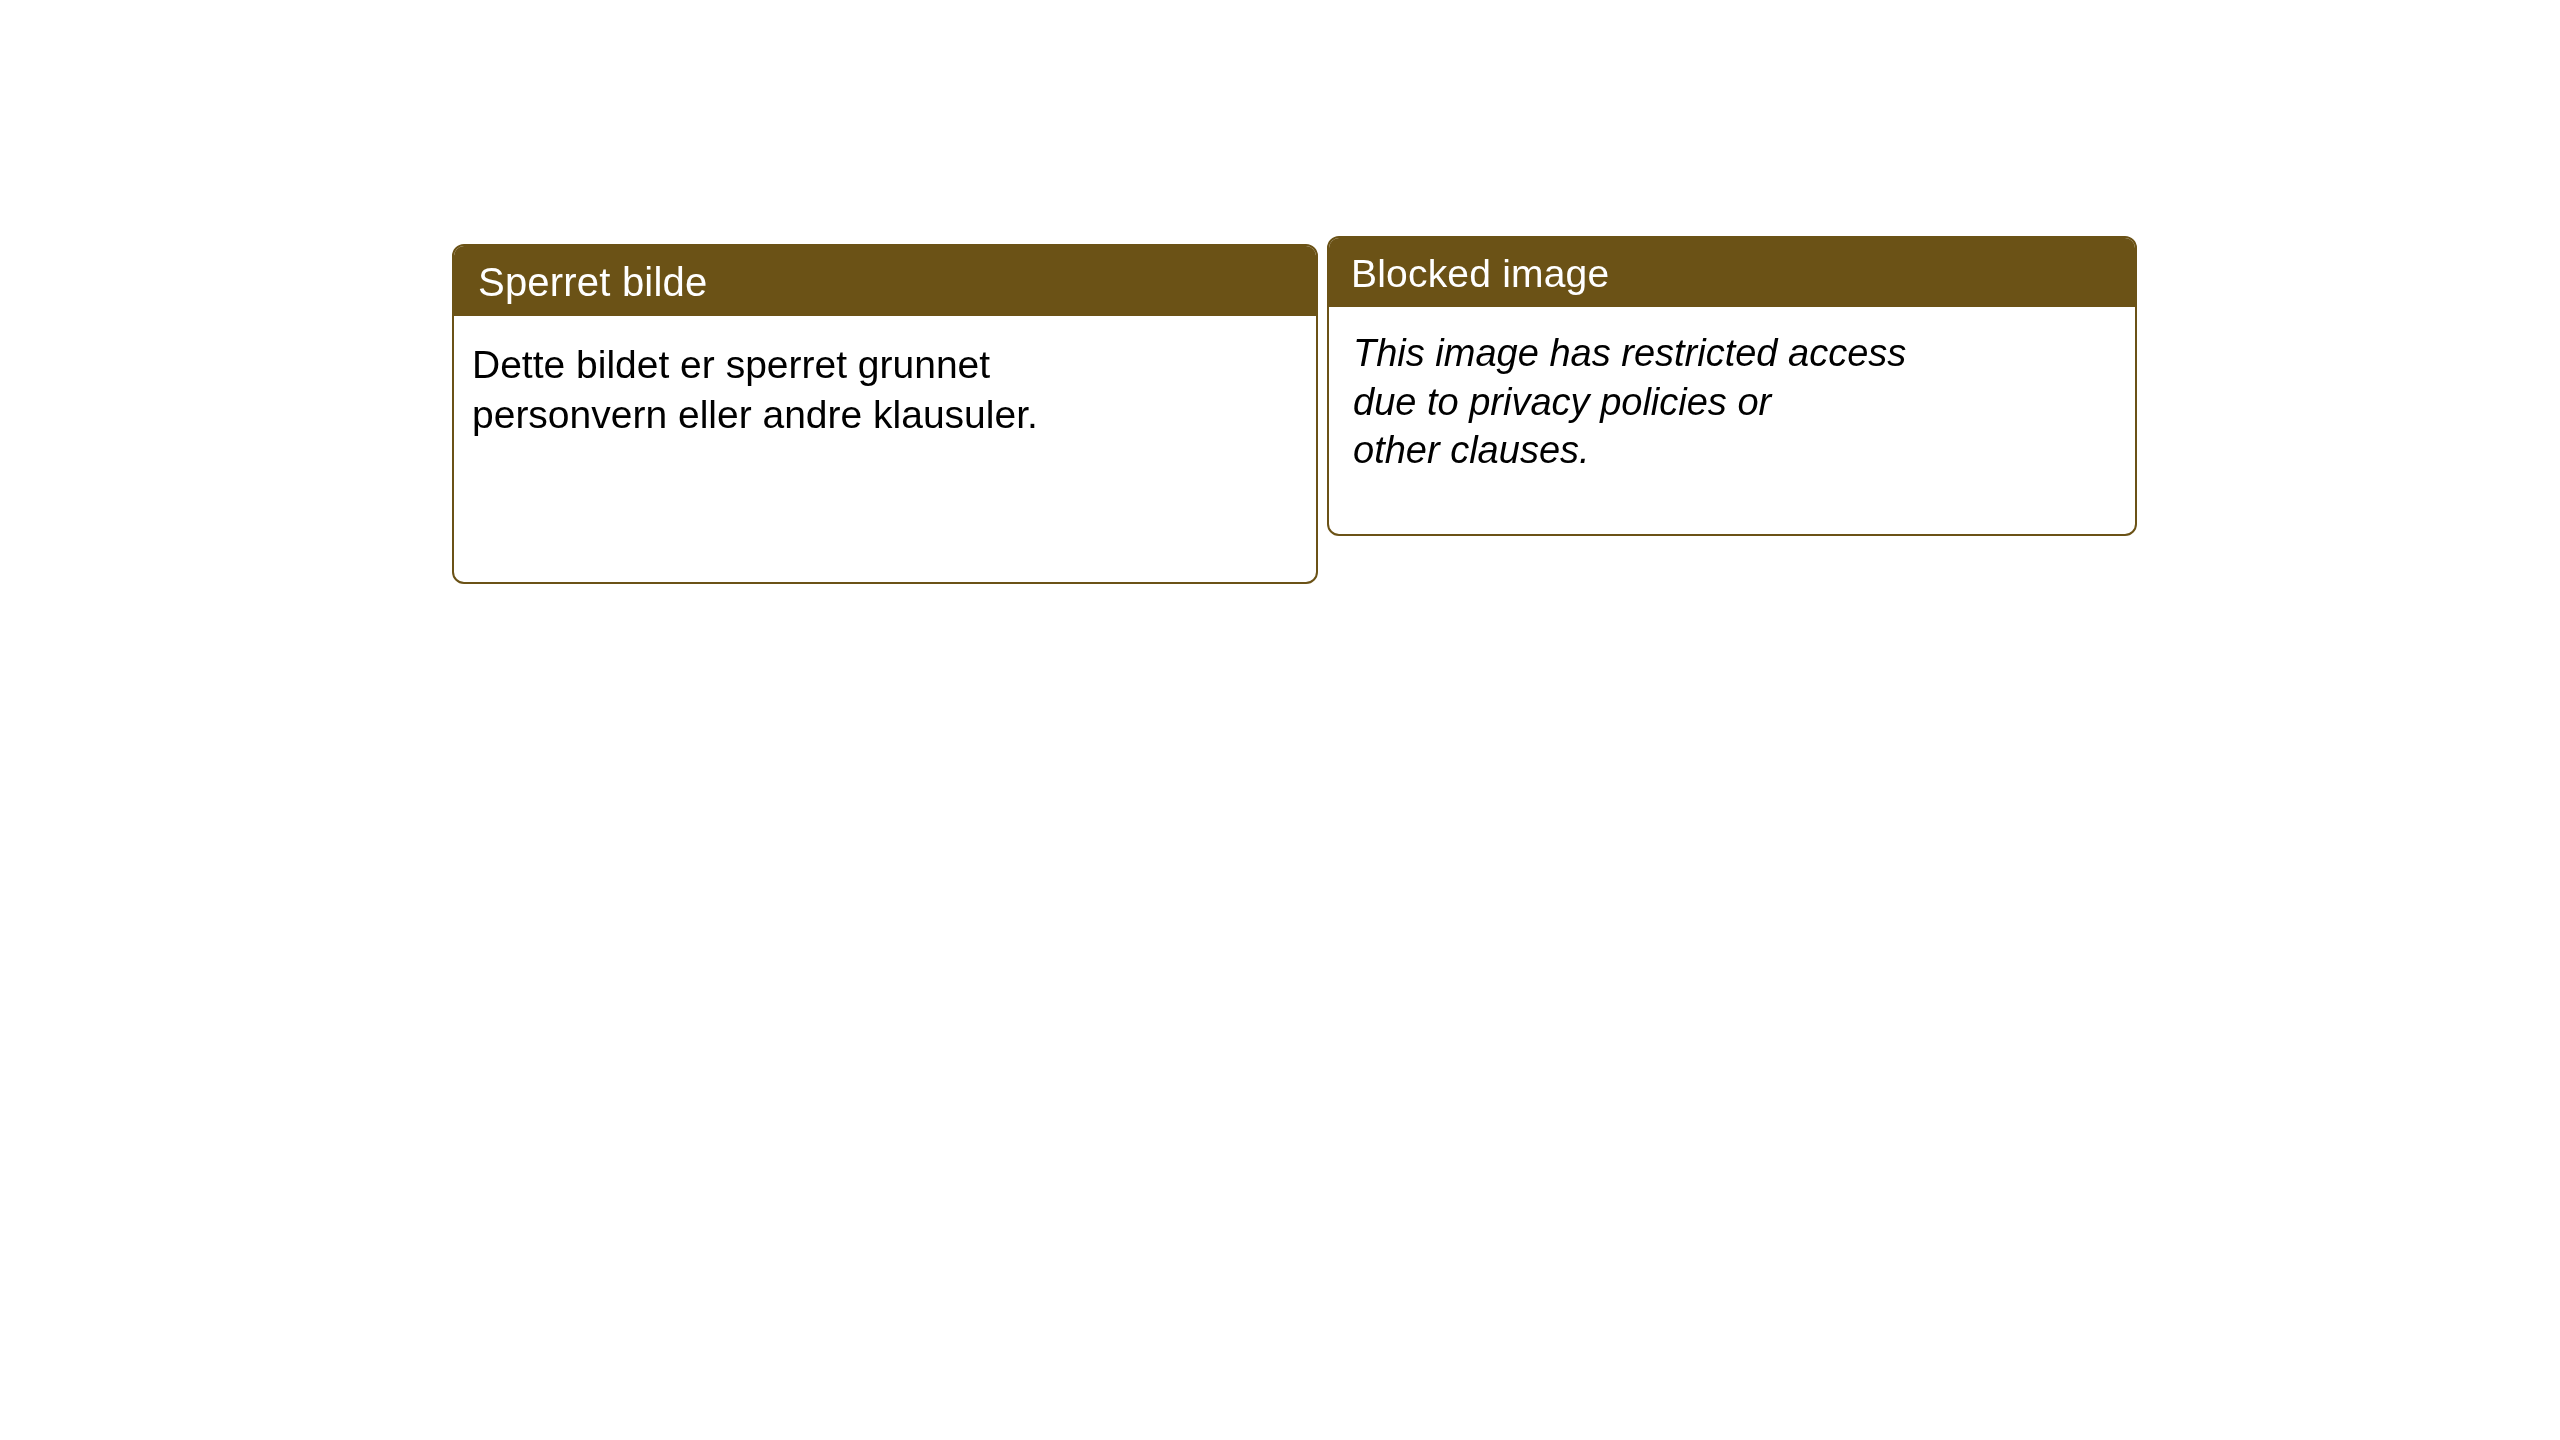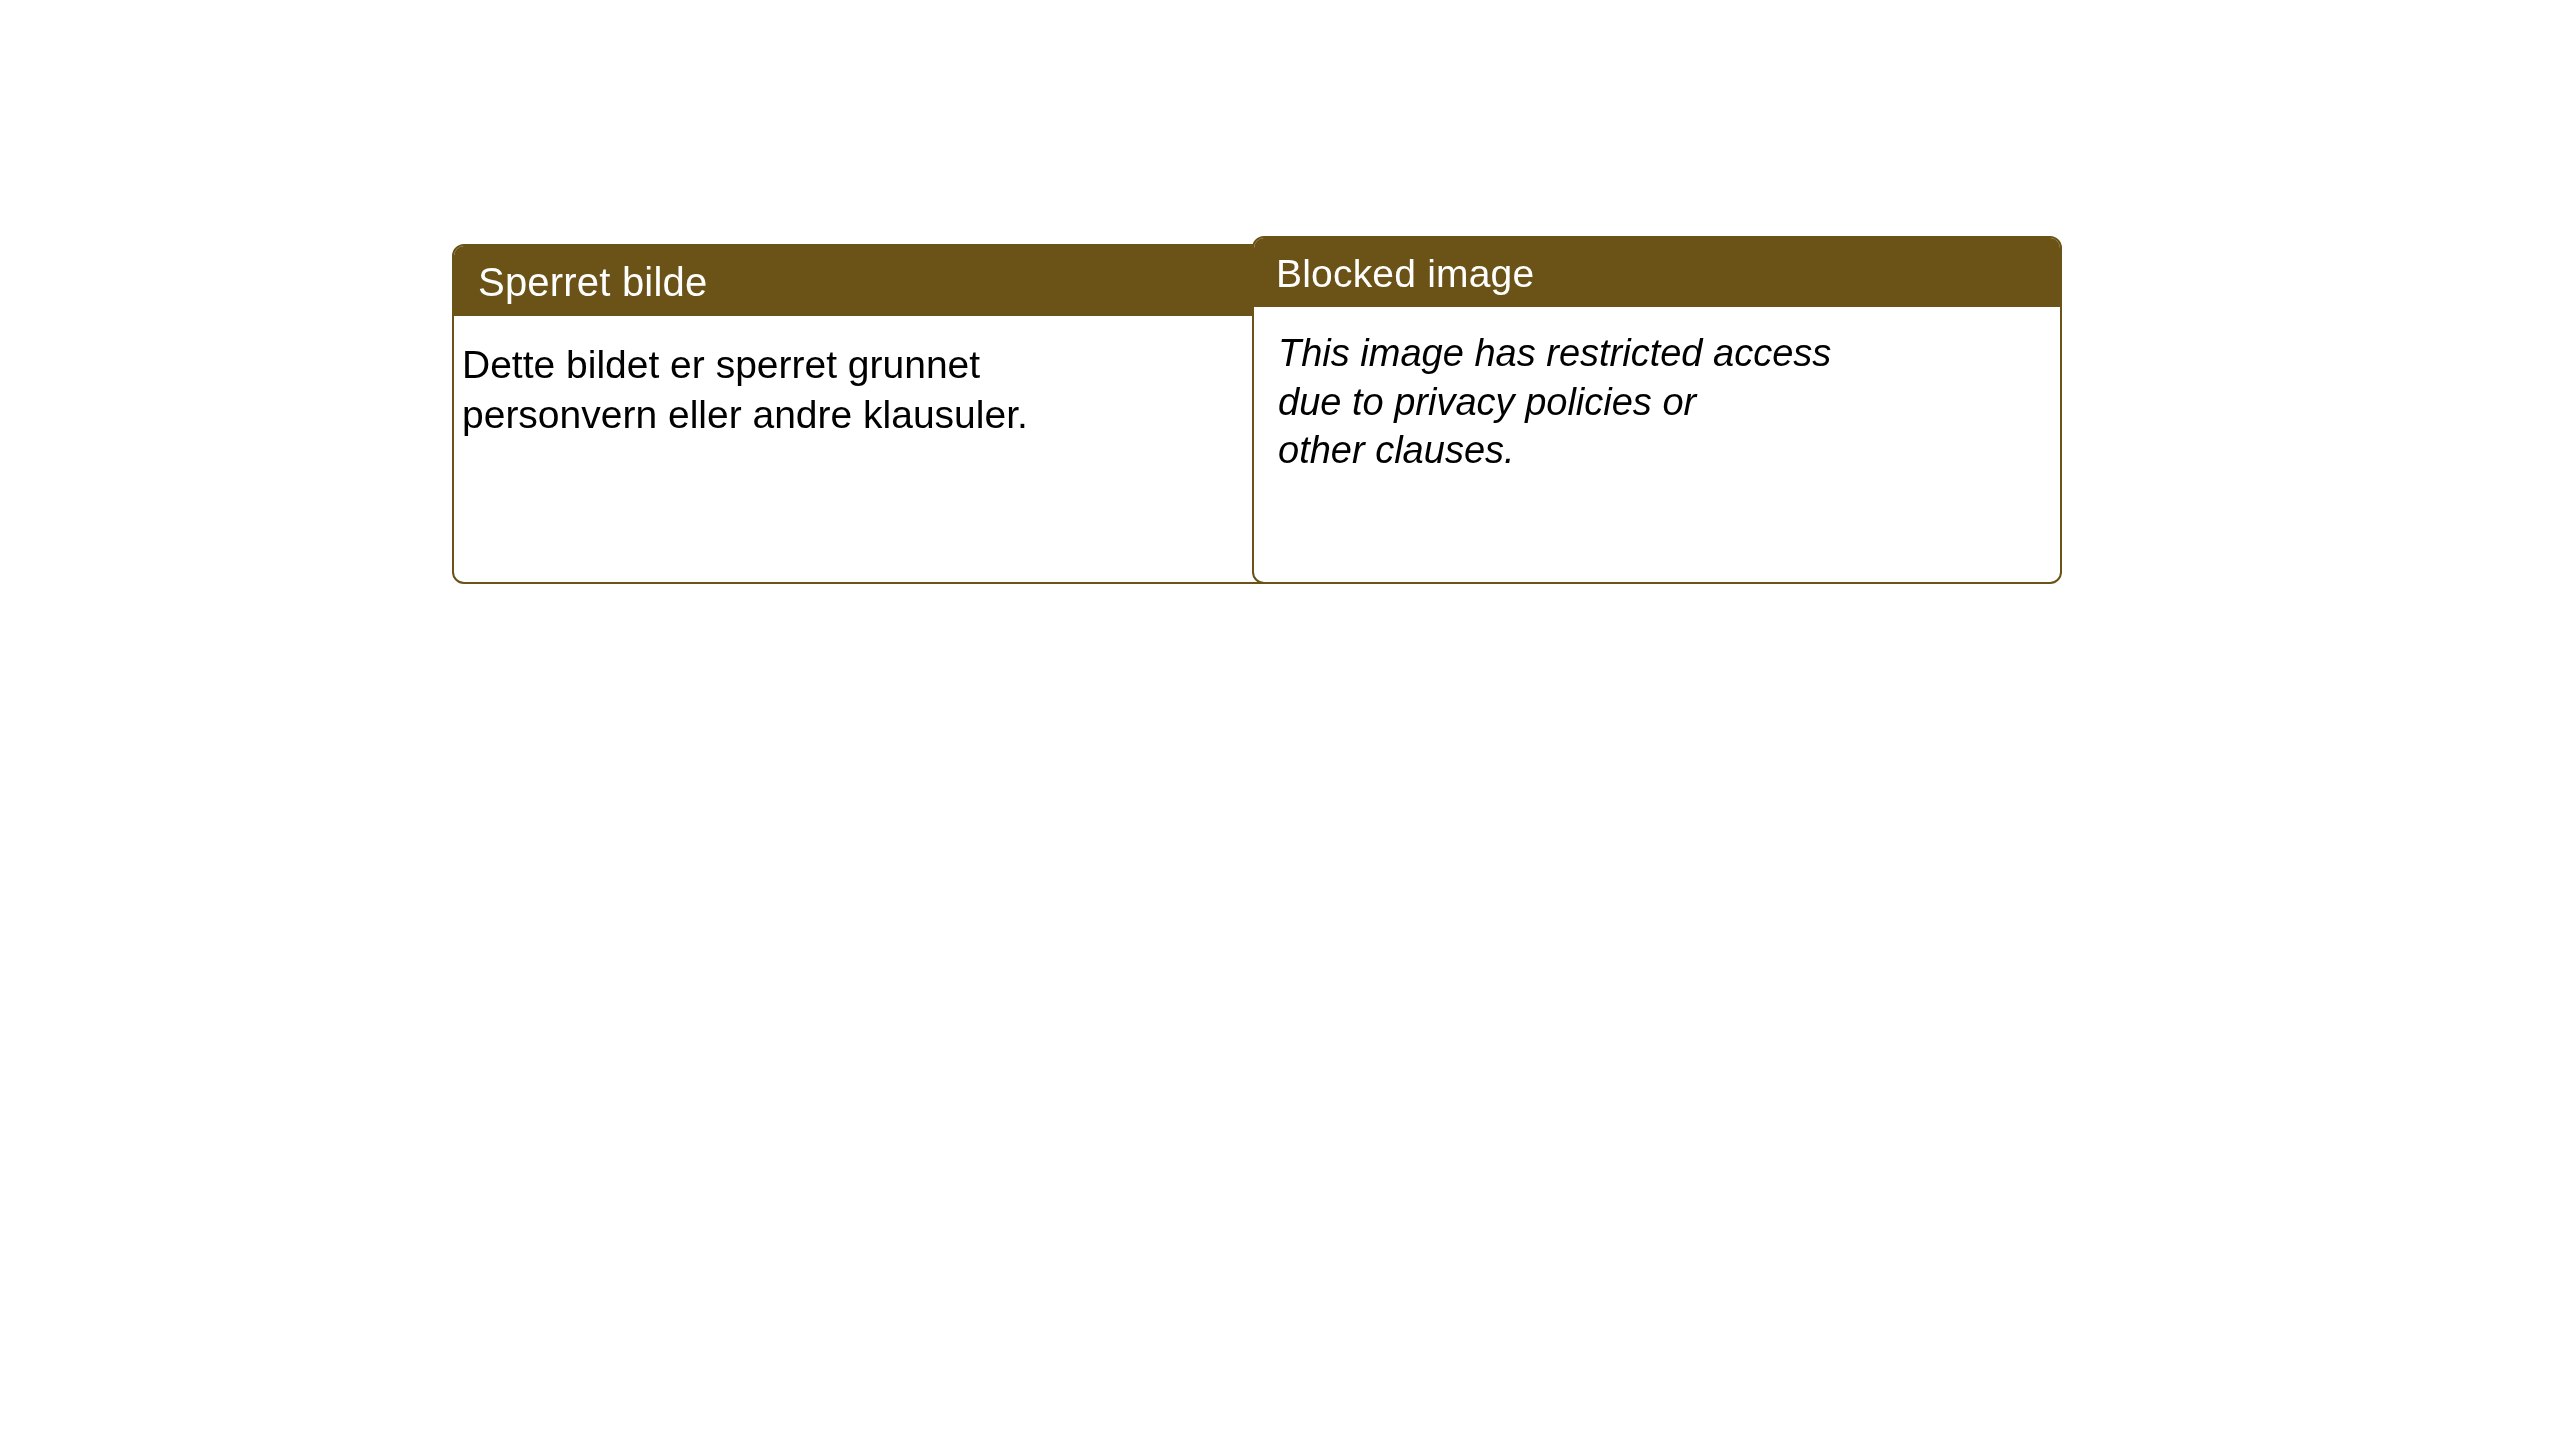--- a/index.html
+++ b/index.html
@@ -28,36 +28,36 @@
     border-radius: 12px;
     overflow: hidden;
   }
   .notice-card.card-no {
     left: 452px;
     top: 244px;
     width: 866px;
     height: 340px;
   }
   .notice-card.card-en {
-    left: 1252px;
+    left: 1327px;
     top: 236px;
     width: 810px;
-    height: 348px;
+    height: 300px;
   }
   .card-header {
     background: #6b5216;
     color: #ffffff;
     font-size: 40px;
     line-height: 1.0;
     padding: 16px 0 14px 24px;
     letter-spacing: 0.2px;
     font-weight: 400;
   }
   .card-body {
-    padding: 24px 24px 0 8px;
+    padding: 24px 24px 0 18px;
     color: #000000;
     font-size: 39px;
     line-height: 1.28;
     font-weight: 400;
     white-space: pre-line;
   }
   .card-en .card-header {
     font-size: 39px;
     padding: 16px 0 14px 22px;
   }

